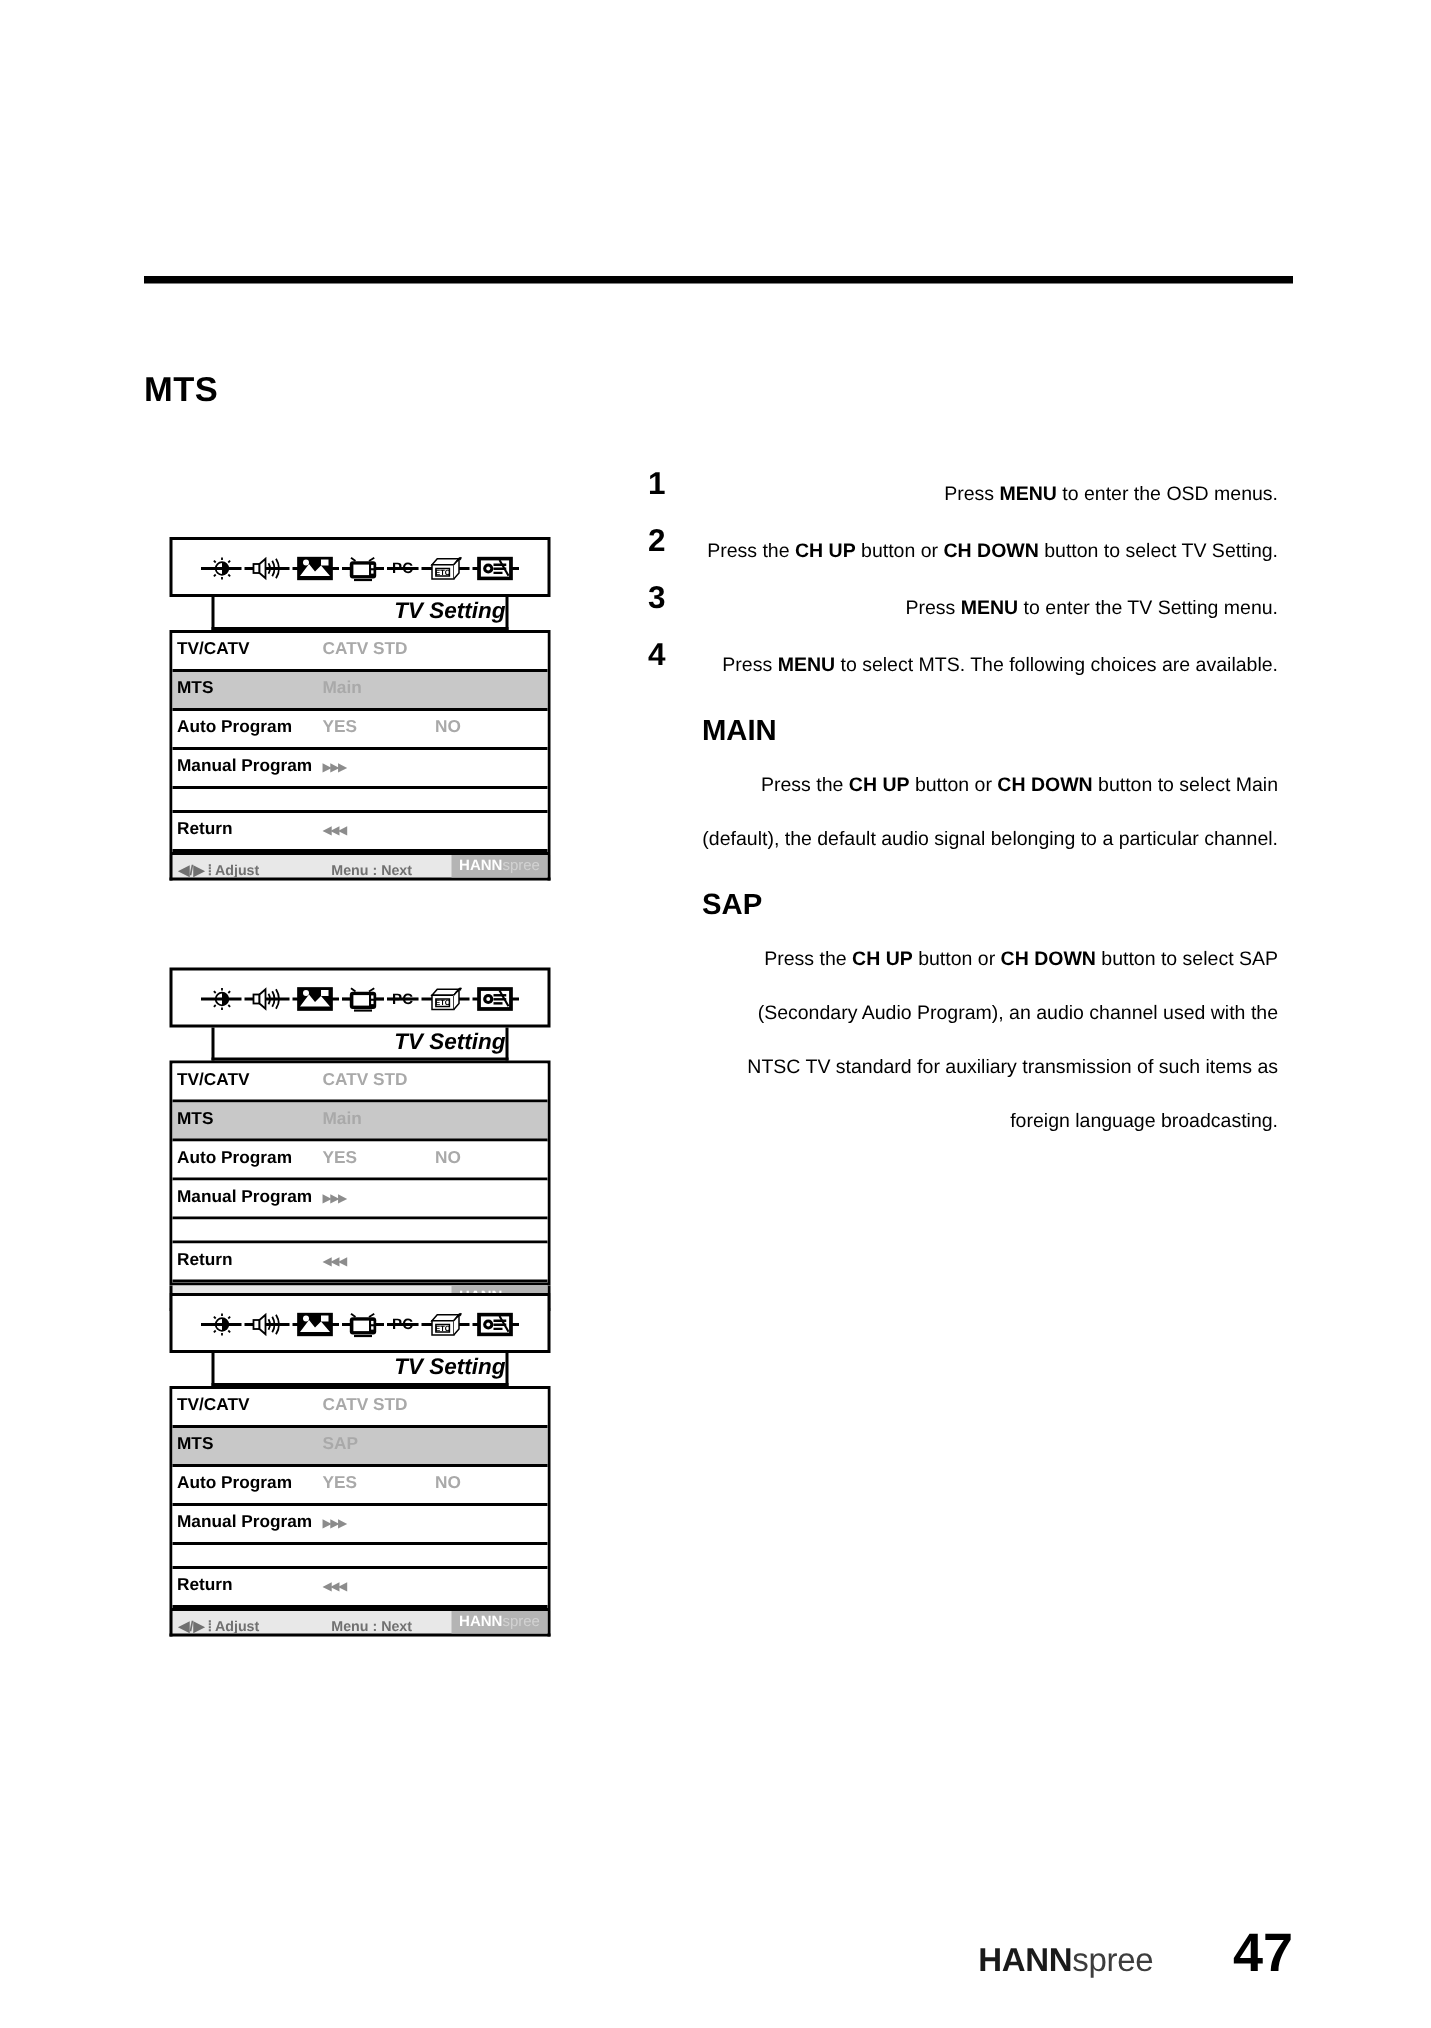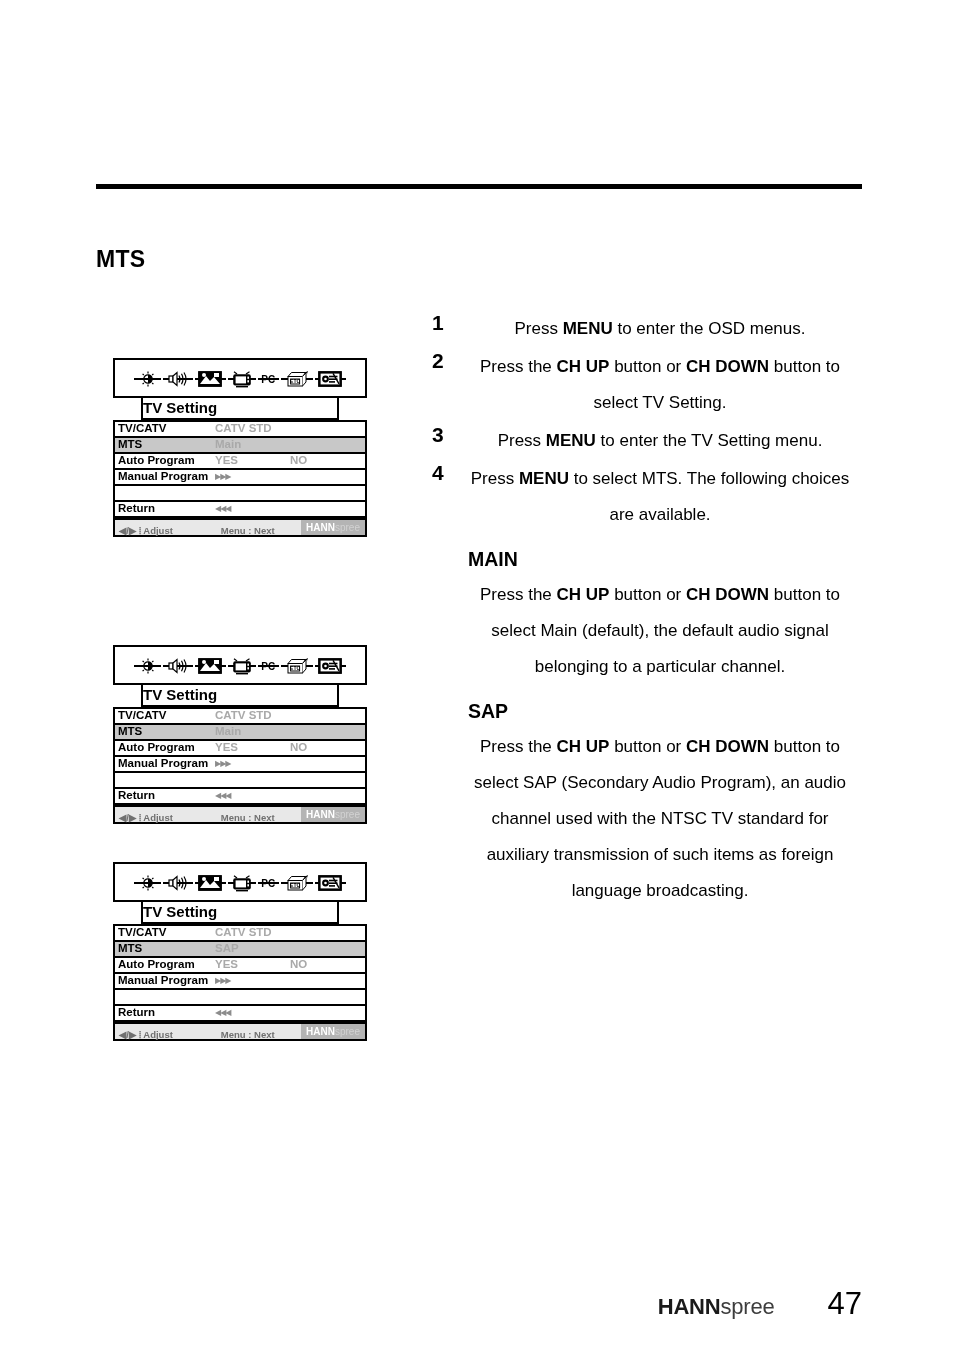--- a/index.html
+++ b/index.html
@@ -50,23 +50,23 @@
   }
   .step .num {
     position: absolute;
     left: 0;
     top: 0;
     font-size: 21px;
     font-weight: bold;
   }
   .step .txt,
   .para {
-    font-size: 17px;
+    font-size: 13px;
     line-height: 36px;
-    text-align: center;
+    text-align: right;
   }
   .para {
     margin-top: 0;
   }
   .sub-head {
     font-size: 19.5px;
     font-weight: bold;
     line-height: 36px;
     margin-top: 8px;
   }
@@ -119,42 +119,43 @@
     width: 28px;
     box-sizing: border-box;
   }
   .osd-title-box {
     flex: 1 1 auto;
     border-left: 2px solid #000;
     border-right: 2px solid #000;
     border-bottom: 2px solid #000;
     display: flex;
     align-items: center;
-    justify-content: flex-start;
-    box-sizing: border-box;
+    justify-content: flex-end;
+    box-sizing: border-box;
+    font-style: italic;
   }
   .osd-title-box span {
     font-size: 15px;
     font-weight: bold;
     line-height: 1;
     position: relative;
     top: -1px;
   }
   .osd-title-spacer-r {
     width: 28px;
   }
 
   .osd-list {
     border: 2px solid #000;
     border-top: 2px solid #000;
     box-sizing: border-box;
   }
   .osd-row {
     display: flex;
-    height: 16px;
+    height: 26px;
     border-bottom: 2px solid #000;
     align-items: center;
     box-sizing: border-box;
     background: #ffffff;
   }
   .osd-row.highlight {
     background: #c8c8c8;
   }
   .osd-row.blank {
     height: 16px;
@@ -237,22 +238,22 @@
     align-items: baseline;
     gap: 43px;
   }
   .brand {
     font-size: 22px;
     letter-spacing: -0.2px;
   }
   .brand .hann { font-weight: bold; color: #1a1a1a; }
   .brand .spree { font-weight: normal; color: #3d3d3d; }
   .page-num {
-    font-size: 31px;
-    font-weight: normal;
+    font-size: 36px;
+    font-weight: bold;
     margin-left: 10px;
     line-height: 1;
     text-align: right;
   }
 </style>
 </head>
 <body>
 
 <div class="top-rule"></div>
 

